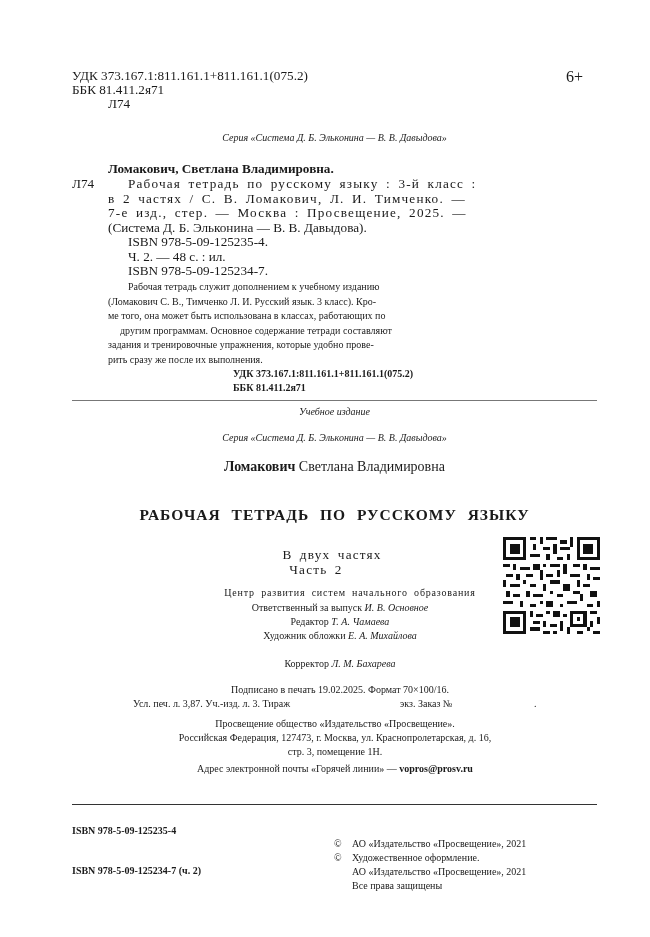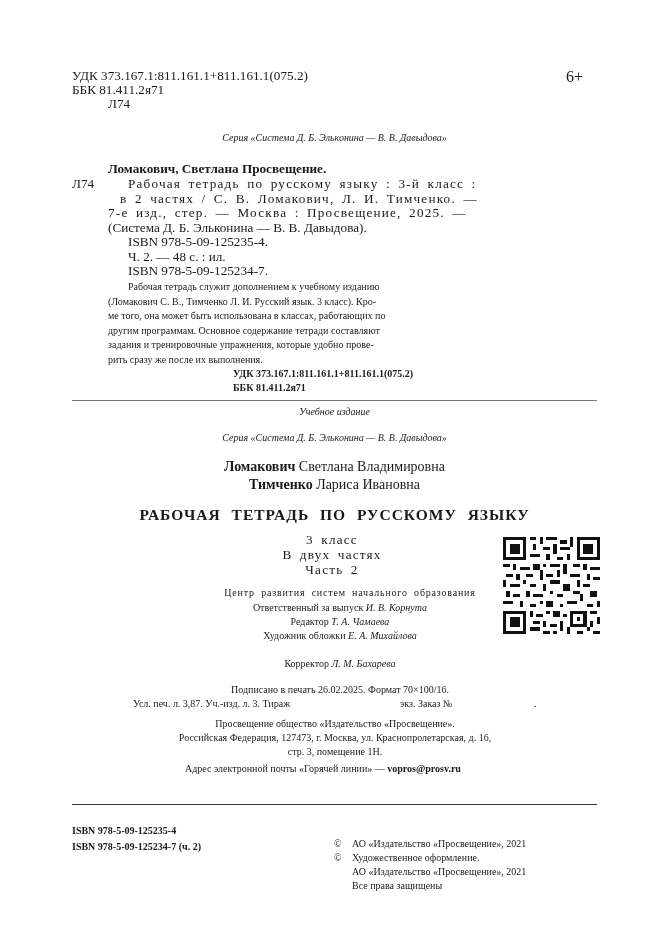--- a/index.html
+++ b/index.html
@@ -22,95 +22,90 @@
 <body>
 
 <div class="pg t">
 
   <div class="abs f13" style="left:72px;top:69px;">УДК 373.167.1:811.161.1+811.161.1(075.2)</div>
   <div class="abs f13" style="left:72px;top:83px;">ББК 81.411.2я71</div>
   <div class="abs f13" style="left:108px;top:97px;">Л74</div>
   <div class="abs" style="left:566px;top:68px;font-size:16px;">6+</div>
   <div class="abs f12 i c" style="left:72px;width:525px;top:131px;">Серия «Система Д. Б. Эльконина — В. В. Давыдова»</div>
 
-  <div class="abs f13 b" style="left:108px;top:162px;">Ломакович, Светлана Просвещение.</div>
+  <div class="abs f13 b" style="left:108px;top:162px;">Ломакович, Светлана Владимировна.</div>
   <div class="abs f13" style="left:72px;top:177px;">Л74</div>
   <div class="abs f13 sp" style="left:128px;top:177px;">Рабочая тетрадь по русскому языку : 3-й класс :</div>
-  <div class="abs f13 sp" style="left:120px;top:191.5px;">в 2 частях / С. В. Ломакович, Л. И. Тимченко. —</div>
+  <div class="abs f13 sp" style="left:108px;top:191.5px;">в 2 частях / С. В. Ломакович, Л. И. Тимченко. —</div>
   <div class="abs f13 sp" style="left:108px;top:206px;">7-е изд., стер. — Москва : Просвещение, 2025. —</div>
   <div class="abs f13" style="left:108px;top:220.5px;">(Система Д. Б. Эльконина — В. В. Давыдова).</div>
   <div class="abs f13" style="left:128px;top:235px;">ISBN 978-5-09-125235-4.</div>
   <div class="abs f13" style="left:128px;top:249.5px;">Ч. 2. — 48 с. : ил.</div>
   <div class="abs f13" style="left:128px;top:264px;">ISBN 978-5-09-125234-7.</div>
 
   <div class="abs f12" style="left:128px;top:280px;">Рабочая тетрадь служит дополнением к учебному изданию</div>
   <div class="abs f12" style="left:108px;top:294.5px;">(Ломакович С. В., Тимченко Л. И. Русский язык. 3 класс). Кро-</div>
   <div class="abs f12" style="left:108px;top:309px;">ме того, она может быть использована в классах, работающих по</div>
-  <div class="abs f12" style="left:108px;top:323.5px;">другим программам. Основное содержание тетради составляют</div>
+  <div class="abs f12" style="left:120px;top:323.5px;">другим программам. Основное содержание тетради составляют</div>
   <div class="abs f12" style="left:108px;top:338px;">задания и тренировочные упражнения, которые удобно прове-</div>
   <div class="abs f12" style="left:108px;top:352.5px;">рить сразу же после их выполнения.</div>
 
   <div class="abs f12 b" style="left:233px;top:367px;">УДК 373.167.1:811.161.1+811.161.1(075.2)</div>
   <div class="abs f12 b" style="left:233px;top:381px;">ББК 81.411.2я71</div>
 
   <div class="rule" style="top:400px;"></div>
 
   <div class="abs f12 i c" style="left:72px;width:525px;top:405px;">Учебное издание</div>
   <div class="abs f12 i c" style="left:72px;width:525px;top:431px;">Серия «Система Д. Б. Эльконина — В. В. Давыдова»</div>
 
   <div class="abs c" style="left:72px;width:525px;top:458px;font-size:14px;line-height:17px;">
     <span class="b">Ломакович</span>
     <span>Светлана Владимировна</span>
   </div>
-  <div class="abs c" style="left:72px;width:525px;top:476px;font-size:14px;line-height:17px;">
-    <span class="b">Тимченко</span>
-    <span>Лариса Ивановна</span>
-  </div>
 
   <div class="abs c title" style="left:72px;width:525px;top:506px;">РАБОЧАЯ ТЕТРАДЬ ПО РУССКОМУ ЯЗЫКУ</div>
 
-  <div class="abs f13 c sp" style="left:232px;width:200px;top:533px;">3 класс</div>
   <div class="abs f13 c sp" style="left:232px;width:200px;top:548px;">В двух частях</div>
-  <div class="abs f13 c sp" style="left:232px;width:200px;top:563px;">Часть 2</div>
+  <div class="abs f13 c sp" style="left:216px;width:200px;top:563px;">Часть 2</div>
 
   <div class="abs f12 c" style="left:200px;width:300px;top:586px;letter-spacing:0.8px;word-spacing:3px;">Центр развития систем начального образования</div>
 
   <div class="abs f12 c" style="left:160px;width:360px;top:601px;">
     <span>Ответственный за выпуск</span>
-    <span class="i">И. В. Корнута</span>
+    <span class="i">И. В. Основное</span>
   </div>
   <div class="abs f12 c" style="left:160px;width:360px;top:615px;">
     <span>Редактор</span>
     <span class="i">Т. А. Чамаева</span>
   </div>
   <div class="abs f12 c" style="left:160px;width:360px;top:629px;">
     <span>Художник обложки</span>
     <span class="i">Е. А. Михайлова</span>
   </div>
   <div class="abs f12 c" style="left:160px;width:360px;top:657px;">
     <span>Корректор</span>
     <span class="i">Л. М. Бахарева</span>
   </div>
 
-  <div class="abs f12 c" style="left:100px;width:480px;top:683px;">Подписано в печать 26.02.2025.  Формат 70×100/16.</div>
+  <div class="abs f12 c" style="left:100px;width:480px;top:683px;">Подписано в печать 19.02.2025.  Формат 70×100/16.</div>
   <div class="abs f12" style="left:133px;top:697px;">Усл. печ. л. 3,87. Уч.-изд. л. 3. Тираж</div>
   <div class="abs f12" style="left:400px;top:697px;">экз.  Заказ №</div>
   <div class="abs f12" style="left:534px;top:697px;">.</div>
 
   <div class="abs f12 c" style="left:80px;width:510px;top:717px;">Просвещение общество «Издательство «Просвещение».</div>
   <div class="abs f12 c" style="left:80px;width:510px;top:731px;">Российская Федерация, 127473, г. Москва, ул. Краснопролетарская, д. 16,</div>
   <div class="abs f12 c" style="left:80px;width:510px;top:745px;">стр. 3, помещение 1Н.</div>
 
-  <div class="abs f12 c" style="left:68px;width:510px;top:762px;">
+  <div class="abs f12 c" style="left:80px;width:510px;top:762px;">
     <span>Адрес электронной почты «Горячей линии» — </span><span class="b">vopros@prosv.ru</span>
   </div>
 
   <div class="rule" style="top:804px;background:#333;"></div>
 
-  <div class="abs f12 b" style="left:72px;top:840px;">ISBN 978-5-09-125234-7 (ч. 2)</div>
+  <div class="abs f12 b" style="left:72px;top:864px;">ISBN 978-5-09-125234-7 (ч. 2)</div>
   <div class="abs f12 b" style="left:72px;top:824px;">ISBN 978-5-09-125235-4</div>
 
   <div class="abs f12" style="left:334px;top:837px;">©</div>
   <div class="abs f12" style="left:352px;top:837px;">АО «Издательство «Просвещение», 2021</div>
   <div class="abs f12" style="left:334px;top:851px;">©</div>
   <div class="abs f12" style="left:352px;top:851px;">Художественное оформление.</div>
   <div class="abs f12" style="left:352px;top:865px;">АО «Издательство «Просвещение», 2021</div>
   <div class="abs f12" style="left:352px;top:879px;">Все права защищены</div>
 
   <svg class="qr" viewBox="0 0 29 29" shape-rendering="crispEdges">

